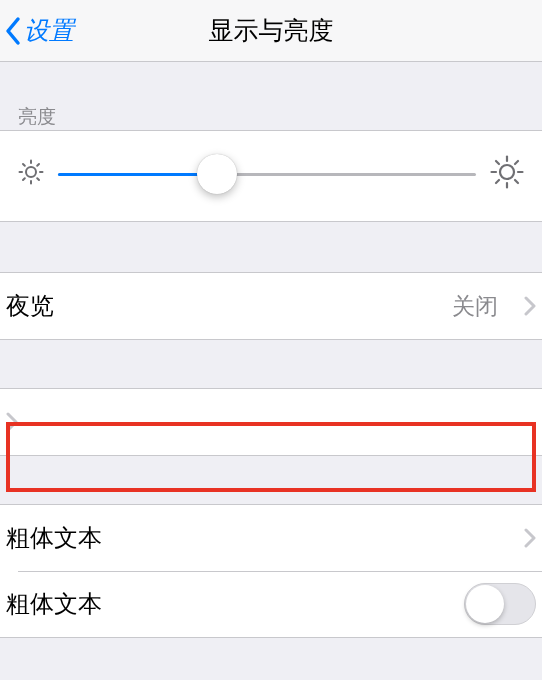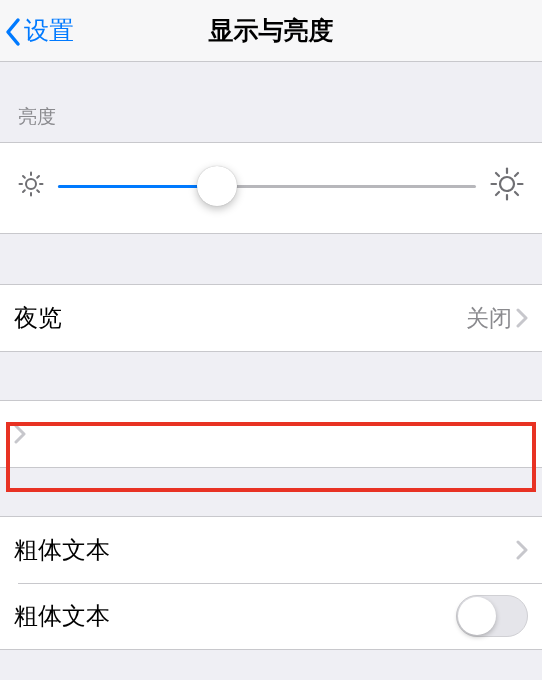--- a/index.html
+++ b/index.html
@@ -14,67 +14,68 @@
   .navbar {
     height: 62px;
     background: #f7f7f8;
     border-bottom: 1px solid #c8c8cc;
     display: flex;
     align-items: center;
     position: relative;
   }
   .back {
     display: flex;
-    align-items: flex-end;
+    align-items: center;
     color: #007aff;
     font-size: 25px;
     padding-left: 4px;
     cursor: pointer;
+    font-style: italic;
   }
   .back svg { margin-right: 2px; }
   .title {
     position: absolute;
     left: 0; right: 0;
     text-align: center;
     font-size: 25px;
-    font-weight: 700;
+    font-weight: 400;
     pointer-events: none;
   }
   .section-header {
-    padding: 42px 18px 12px 18px;
+    padding: 42px 18px 0 18px;
     font-size: 19px;
     color: #8a8a8e;
   }
   .group {
     background: #fff;
     border-top: 1px solid #c8c8cc;
     border-bottom: 1px solid #c8c8cc;
   }
   .row {
     display: flex;
     align-items: center;
     min-height: 66px;
-    padding: 0 14px;
+    padding: 0 6px;
     position: relative;
   }
   .row + .row::before {
     content: "";
     position: absolute;
     top: 0; left: 18px; right: 0;
     height: 1px;
     background: #c8c8cc;
   }
   .row-label {
     font-size: 24px;
     flex: 1;
   }
   .row-value {
     font-size: 23px;
     color: #8a8a8e;
-    margin-right: 4px;
+    margin-right: 26px;
   }
   .chevron svg { display: block; }
   .gap { height: 50px; }
   .gap-sm { height: 48px; }
   
   .bright-row {
     display:flex;
     align-items:center;
     padding: 24px 18px 28px 18px;
     gap: 14px;

